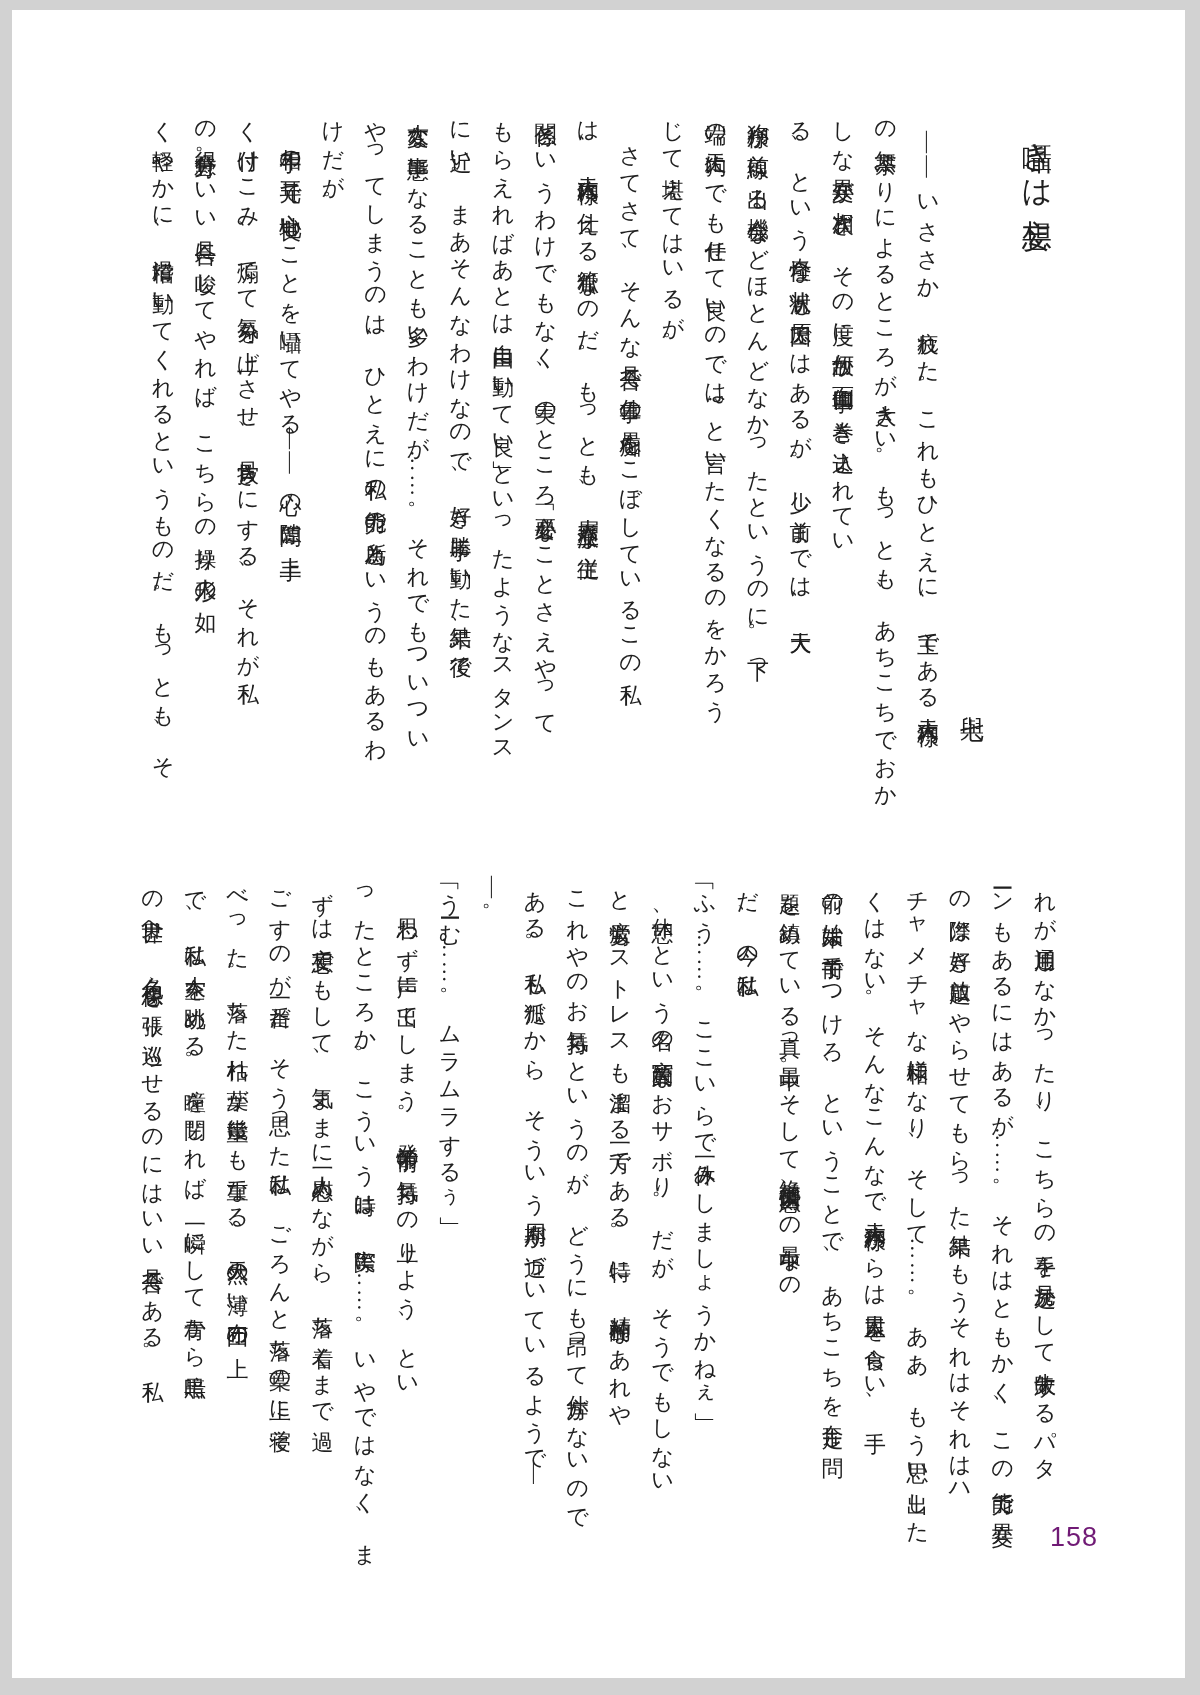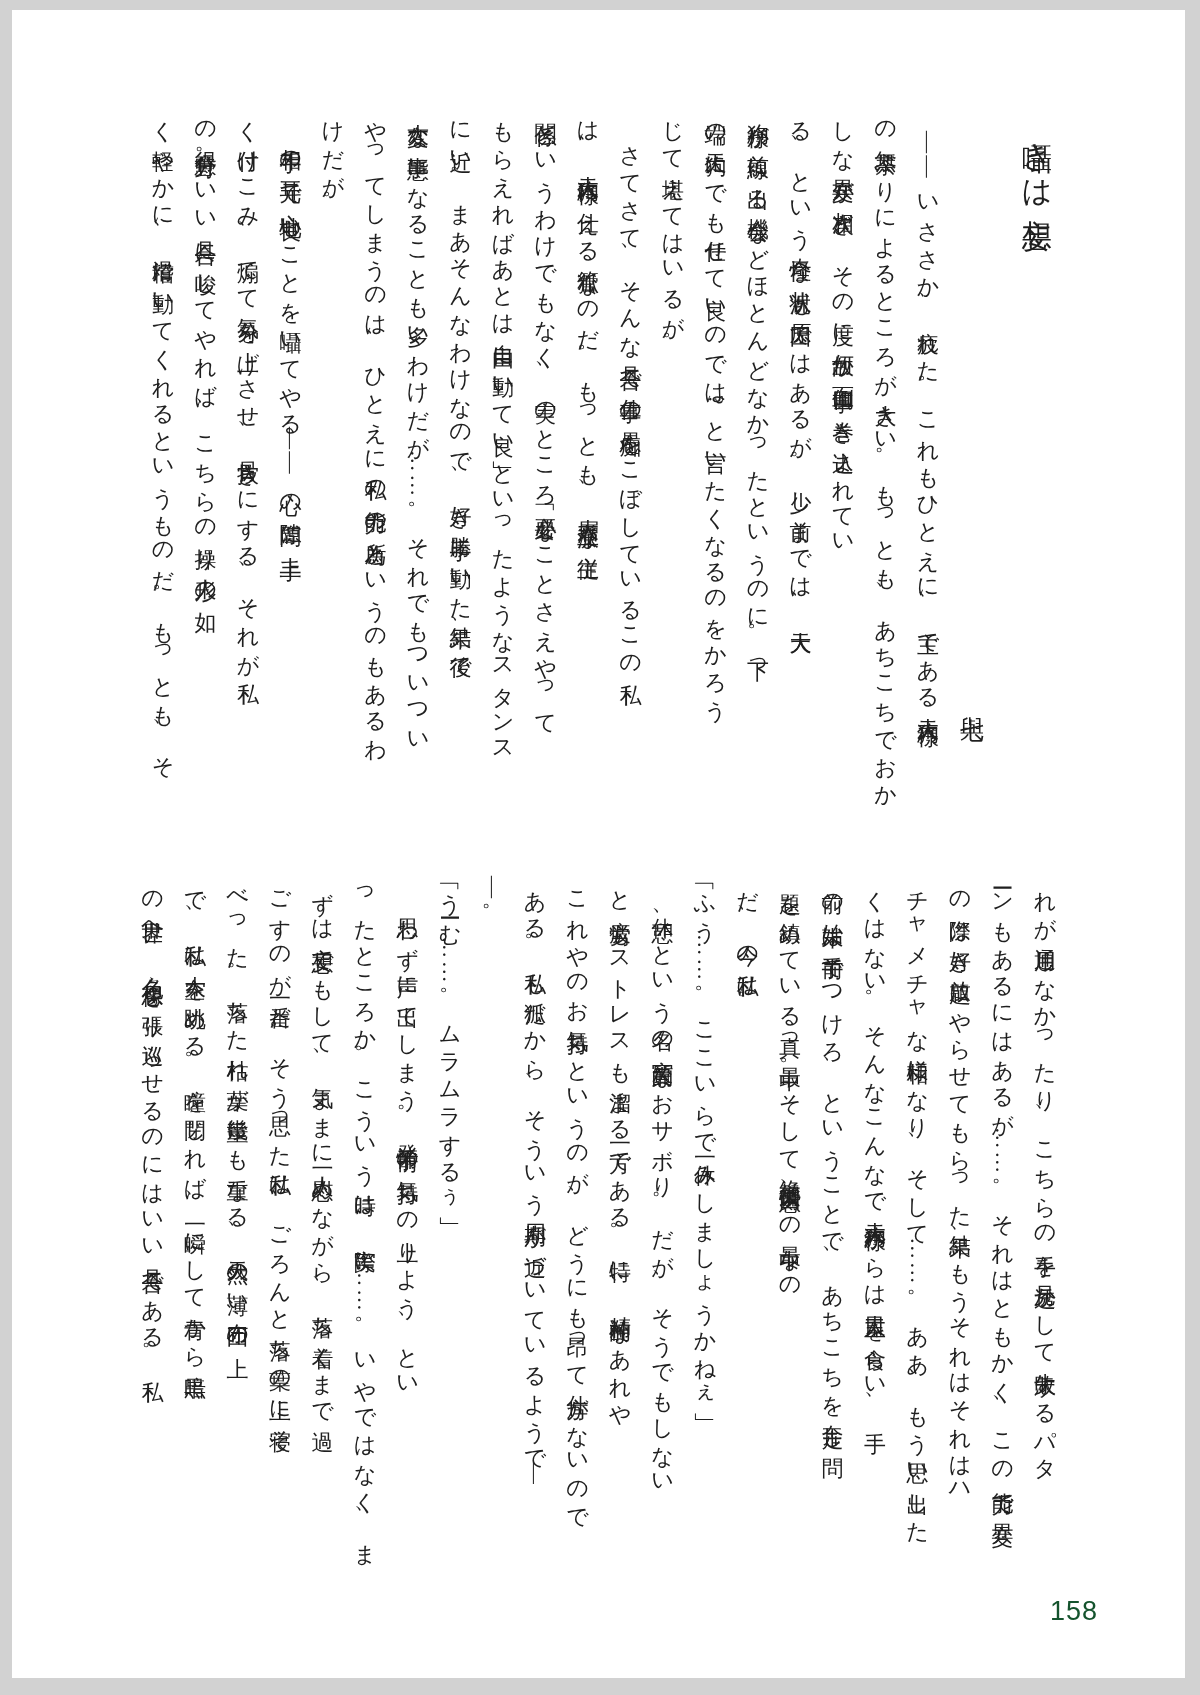--- a/index.html
+++ b/index.html
@@ -60,24 +60,24 @@
     font-size:22px;
     letter-spacing:2.5px;
     white-space:nowrap;
     color:#1f1f1f;
   }
   .vcol.indent{
     padding-top:24.5px;
   }
   .pagenum{
     position:absolute;
-    left:1050px;top:1596px;
+    left:1050px;top:1522px;
     font-family:"Liberation Sans","DejaVu Sans",sans-serif;
     font-size:27px;
-    color:#14532d;
+    color:#701a75;
     letter-spacing:1px;
   }
 </style>
 </head>
 <body>
 
 <div class="frame">
   <div class="sheet"></div>
 
   <div class="vtext story-title">囁きは妄想</div>

